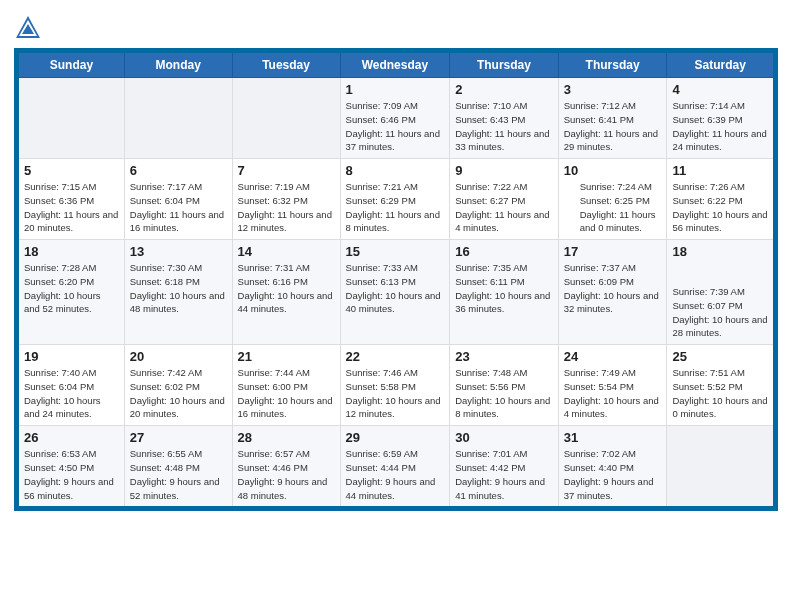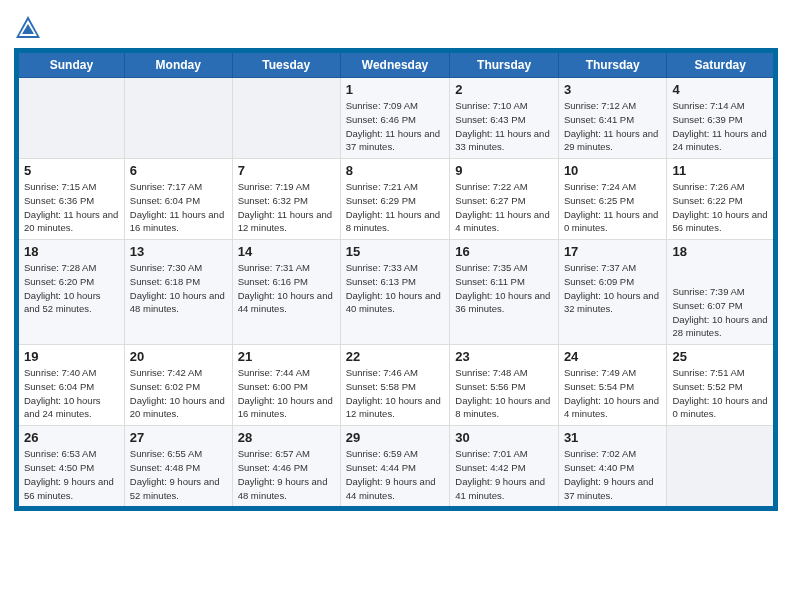--- a/index.html
+++ b/index.html
@@ -197,21 +197,21 @@
 Daylight: 11 hours and 8 minutes.</div>
           </td>
           <td style="background: rgb(255, 255, 255);">
             <span class="day-num">9</span>
             <div class="day-info" style="white-space: pre-line;">Sunrise: 7:22 AM
 Sunset: 6:27 PM
 Daylight: 11 hours and 4 minutes.</div>
           </td>
           <td style="background: rgb(255, 255, 255);">
             <span class="day-num">10</span>
-            <div class="day-info" style="white-space: pre-line;">Sunrise: 7:24 AM
+            <div class="day-info" style="white-space: pre-line; margin-left: 16px;">Sunrise: 7:24 AM
 Sunset: 6:25 PM
 Daylight: 11 hours and 0 minutes.</div>
           </td>
           <td style="background: rgb(255, 255, 255);">
             <span class="day-num">11</span>
             <div class="day-info" style="white-space: pre-line;">Sunrise: 7:26 AM
 Sunset: 6:22 PM
 Daylight: 10 hours and 56 minutes.</div>
           </td>
         </tr>

